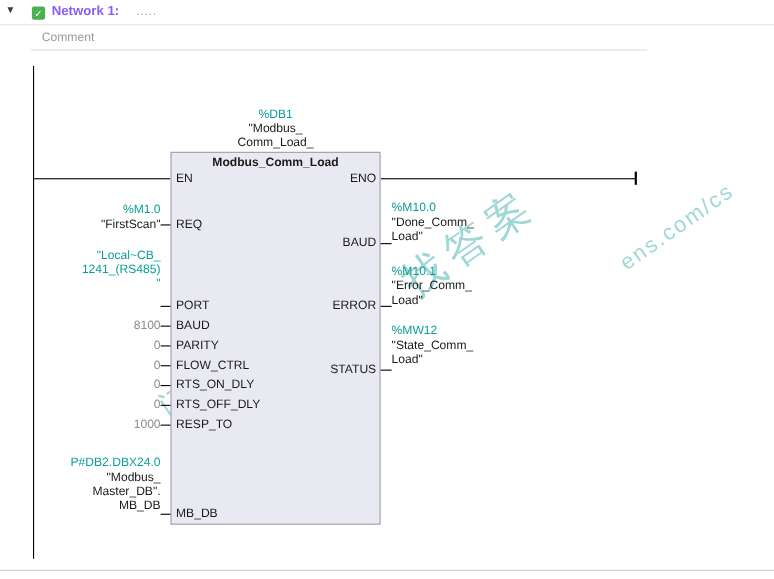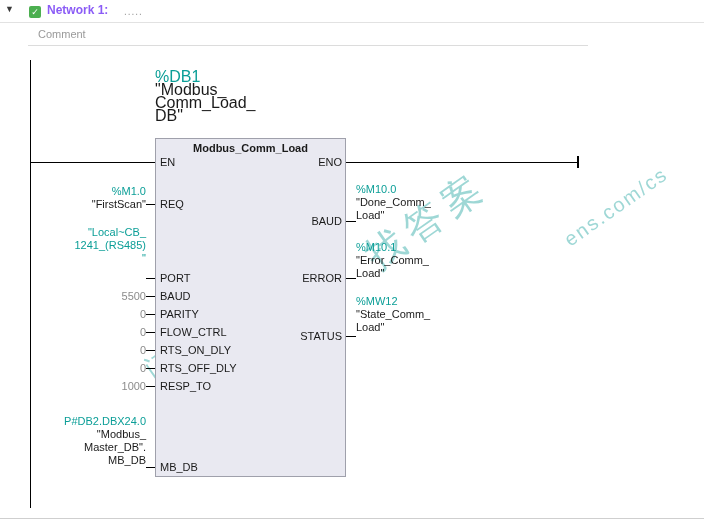--- a/index.html
+++ b/index.html
@@ -19,21 +19,21 @@
   .wire{position:absolute;background:#000;}
   
   .block{position:absolute;left:155px;top:138px;width:191px;height:339px;
     background:#e9e9f1;border:1px solid #9fa0ab;box-sizing:border-box;}
   .block-title{text-align:center;font-weight:bold;font-size:11px;padding-top:3px;color:#1a1a1a;}
   .pinL{position:absolute;left:160px;font-size:11px;line-height:12px;color:#1a1a1a;}
   .pinR{position:absolute;left:252px;width:90px;text-align:right;font-size:11px;line-height:12px;color:#1a1a1a;}
   
   .lop{position:absolute;left:20px;width:126px;text-align:right;font-size:11px;line-height:13px;}
   .rop{position:absolute;left:356px;width:140px;text-align:left;font-size:11px;line-height:13px;}
-  .cop{position:absolute;left:155px;width:191px;text-align:left;font-size:16px;line-height:13px;}
+  .cop{position:absolute;left:155px;width:191px;text-align:center;font-size:11px;line-height:13px;margin-top:28px;}
   .teal{color:#0b9e97;}
   .dark{color:#555555;}
   .gray{color:#8c8c8c;}
   
   .wm{position:absolute;color:#2aa8a4;opacity:.45;white-space:nowrap;
     transform:rotate(-35deg);transform-origin:left bottom;pointer-events:none;}
   .wm1{left:385px;top:230px;font-size:38px;letter-spacing:8px;}
   .wm2{left:573px;top:228px;font-size:20px;letter-spacing:2px;}
   .wm3{left:296px;top:330px;font-size:28px;letter-spacing:6px;}
   .wm4{left:238px;top:372px;font-size:17px;letter-spacing:2px;}
@@ -109,21 +109,21 @@
     <div class="teal">%M1.0</div>
     <div>"FirstScan"</div>
   </div>
 
   <div class="lop" style="top:226px;">
     <div class="teal">"Local~CB_</div>
     <div class="teal">1241_(RS485)</div>
     <div class="teal">"</div>
   </div>
 
-  <div class="lop gray" style="top:290px;">5500</div>
+  <div class="lop gray" style="top:290px;">8100</div>
   <div class="lop gray" style="top:308px;">0</div>
   <div class="lop gray" style="top:326px;">0</div>
   <div class="lop gray" style="top:344px;">0</div>
   <div class="lop gray" style="top:362px;">0</div>
   <div class="lop gray" style="top:380px;">1000</div>
 
   <div class="lop" style="top:415px;">
     <div class="teal">P#DB2.DBX24.0</div>
     <div>"Modbus_</div>
     <div>Master_DB".</div>

